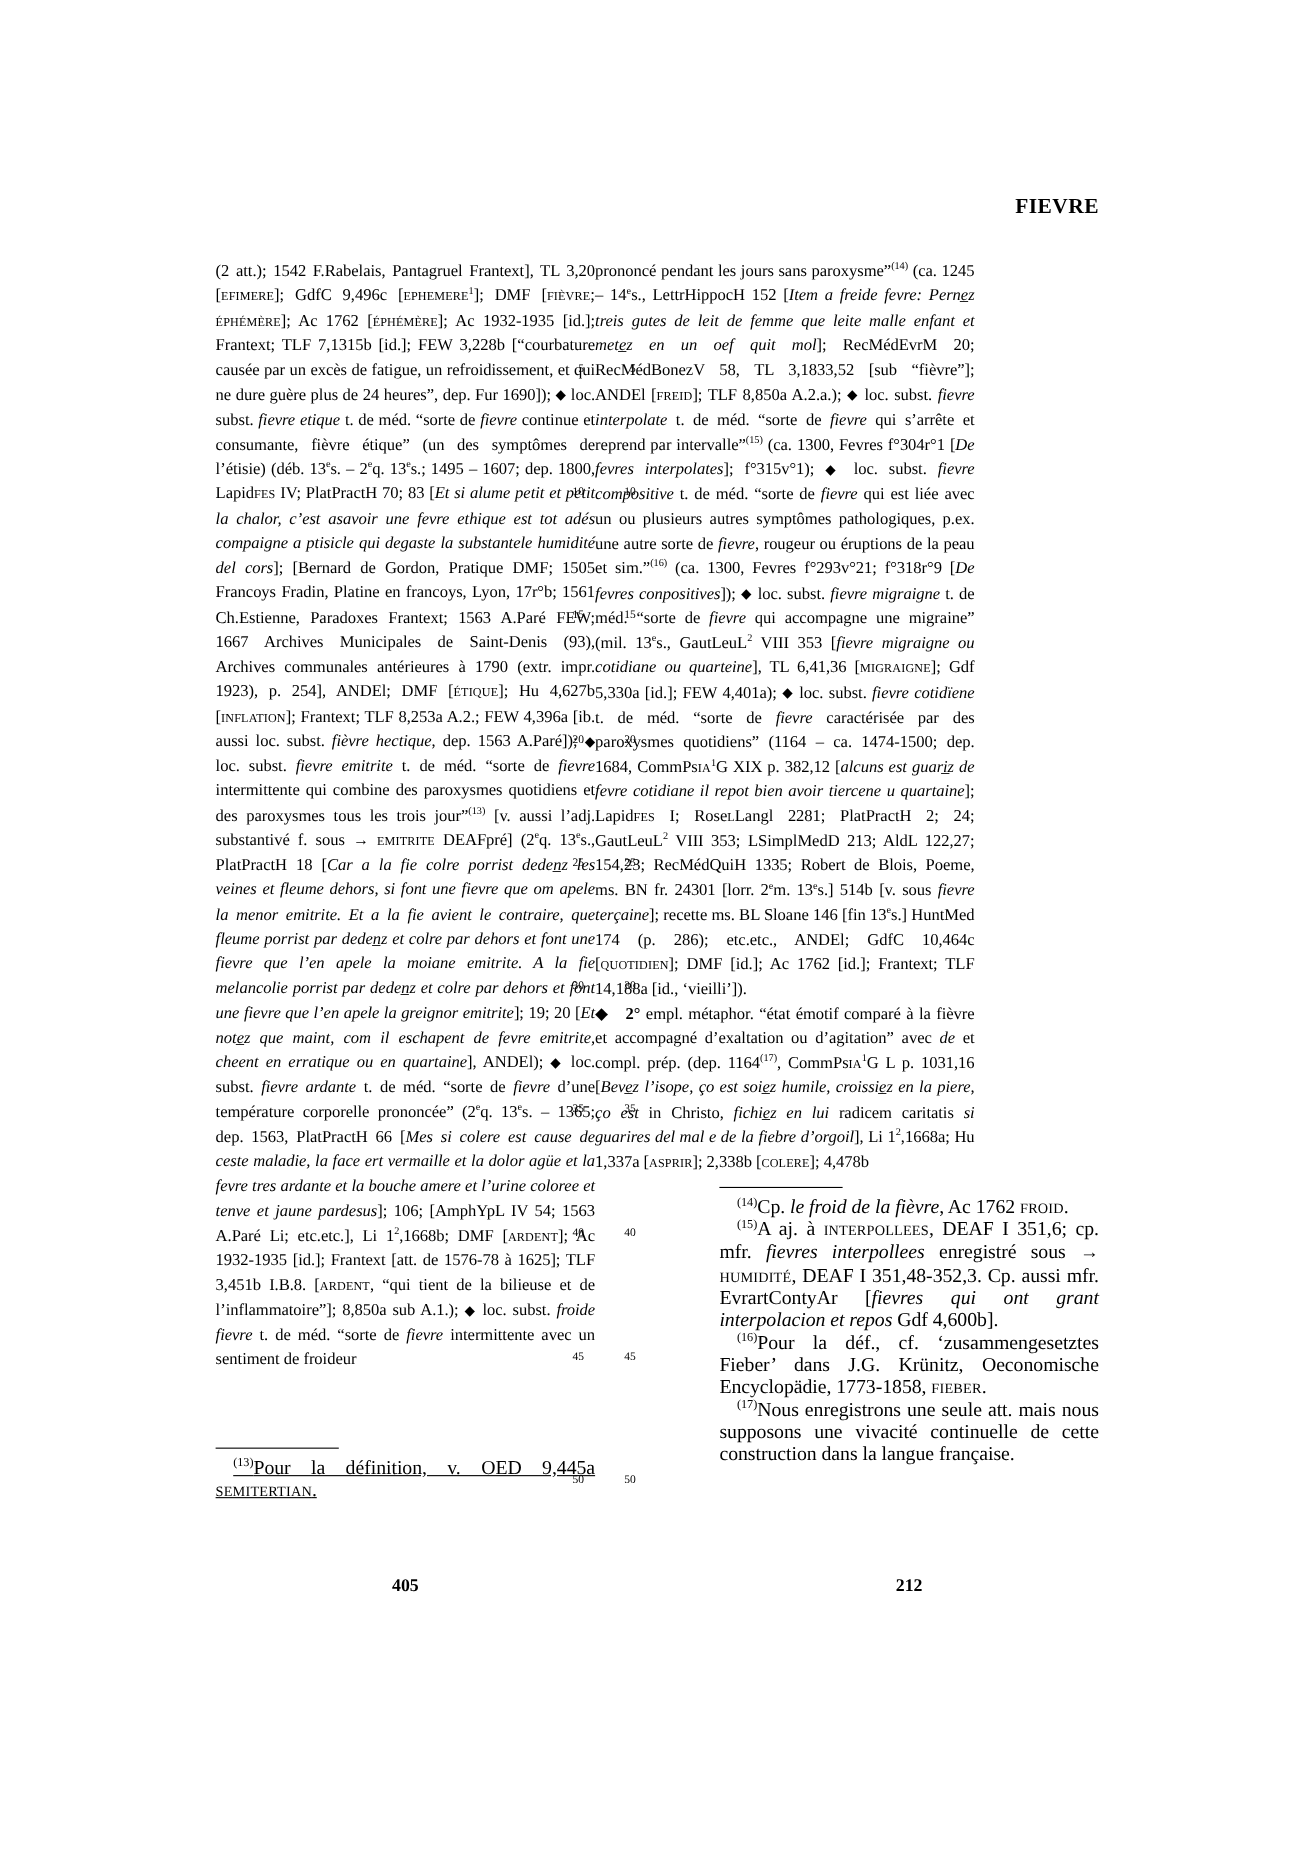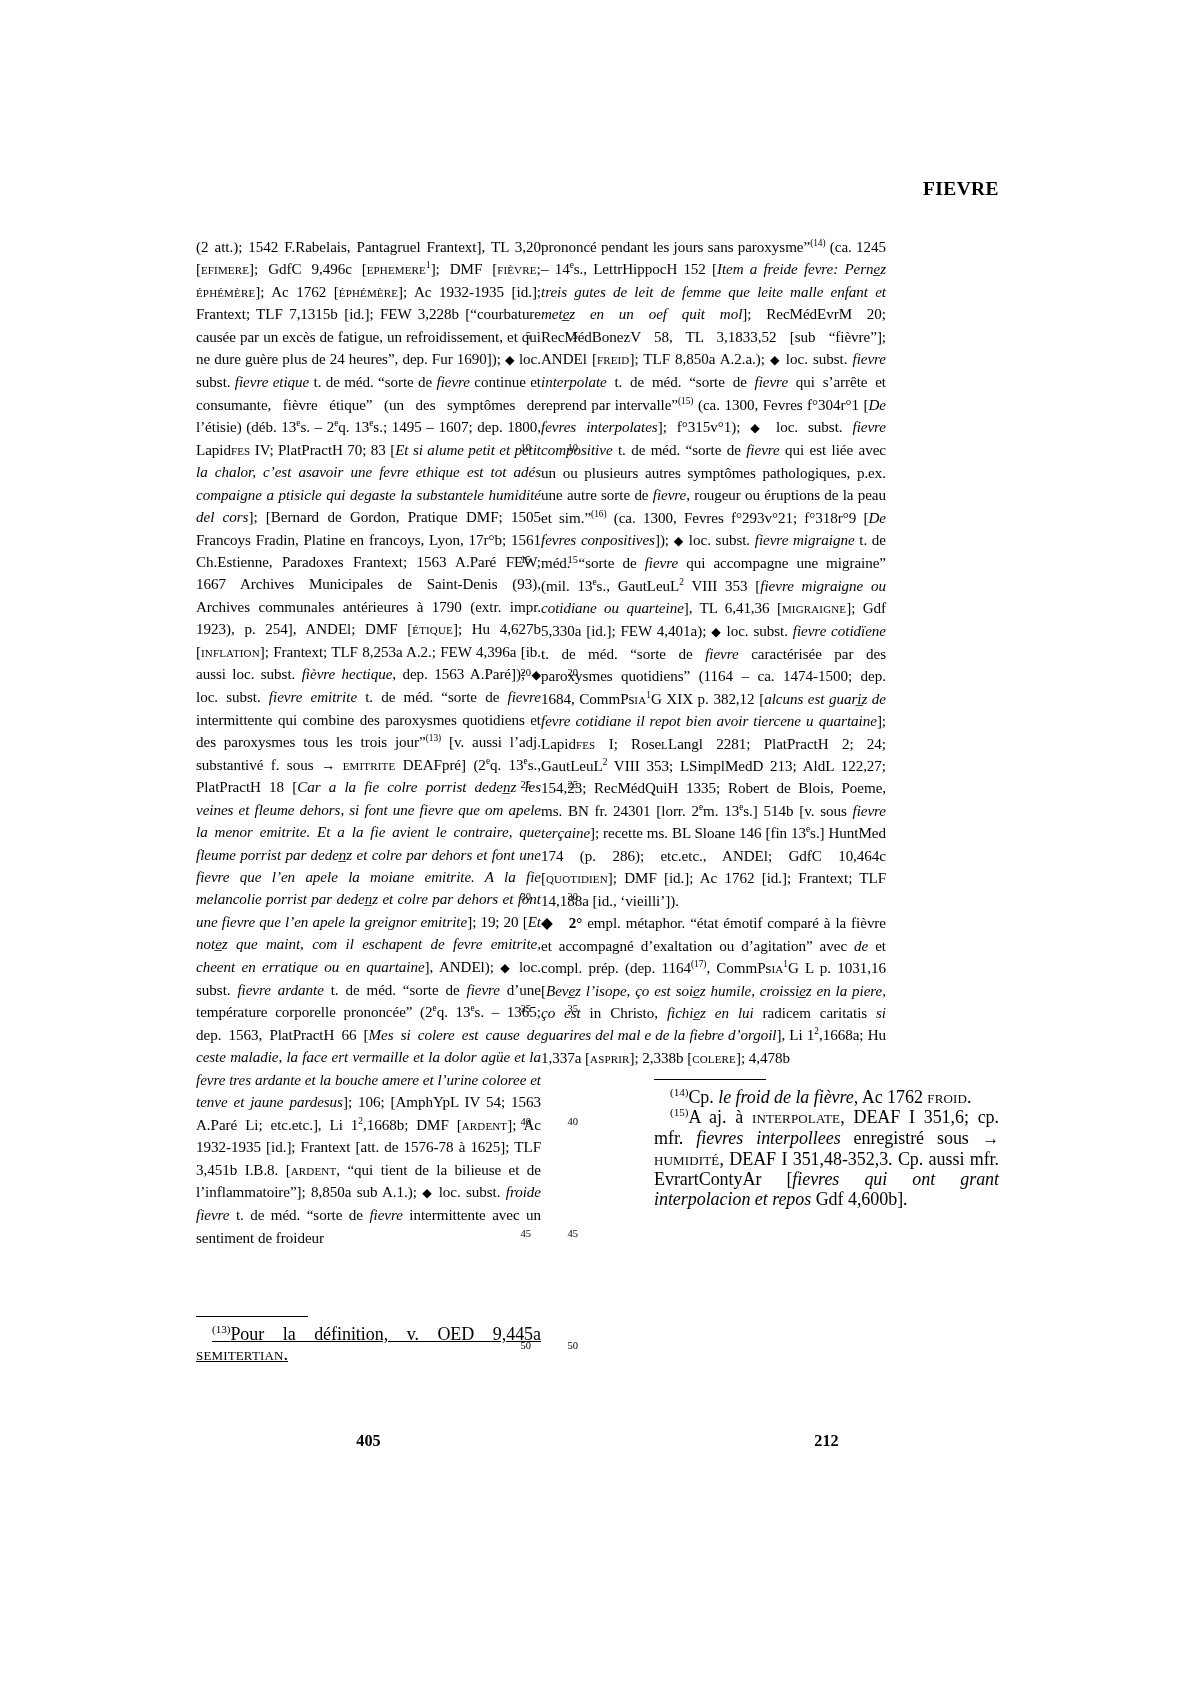--- a/index.html
+++ b/index.html
@@ -183,20 +183,22 @@
     <hr class="fn-rule">
     <div class="footnotes">
         <p><sup>(13)</sup>Pour la définition, v. OED 9,445a <span class="sc">semitertian</span>.</p>
       </div>
   </div>
 
   <div class="fn-right-block">
     <hr class="fn-rule">
     <div class="footnotes">
         <p><sup>(14)</sup>Cp. <i>le froid de la fièvre</i>, Ac 1762 <span class="sc">froid</span>.</p>
-        <p><sup>(15)</sup>A aj. à <span class="sc">interpolate</span>, DEAF I 351,6; cp. mfr. <i>fievres interpollees</i> enregistré sous <span class="arrow">→</span> <span class="sc">humidité</span>, DEAF I 351,48-352,3. Cp. aussi mfr. EvrartContyAr [<i>fievres qui ont grant interpolacion et repos</i> Gdf 4,600b].</p>
+        <p><sup>(15)</sup>A aj. à <span class="sc">interpollees</span>, DEAF I 351,6; cp. mfr. <i>fievres interpollees</i> enregistré sous <span class="arrow">→</span> <span class="sc">humidité</span>, DEAF I 351,48-352,3. Cp. aussi mfr. EvrartContyAr [<i>fievres qui ont grant interpolacion et repos</i> Gdf 4,600b].</p>
+        <p><sup>(16)</sup>Pour la déf., cf. ‘zusammengesetztes Fieber’ dans J.G. Krünitz, Oeconomische Encyclopädie, 1773-1858, <span class="sc">fieber</span>.</p>
+        <p><sup>(17)</sup>Nous enregistrons une seule att. mais nous supposons une vivacité continuelle de cette construction dans la langue française.</p>
       </div>
   </div>
 
   <div class="folio folio-left">405</div>
   <div class="folio folio-right">212</div>
 
 </div>
 
 </body></html>

